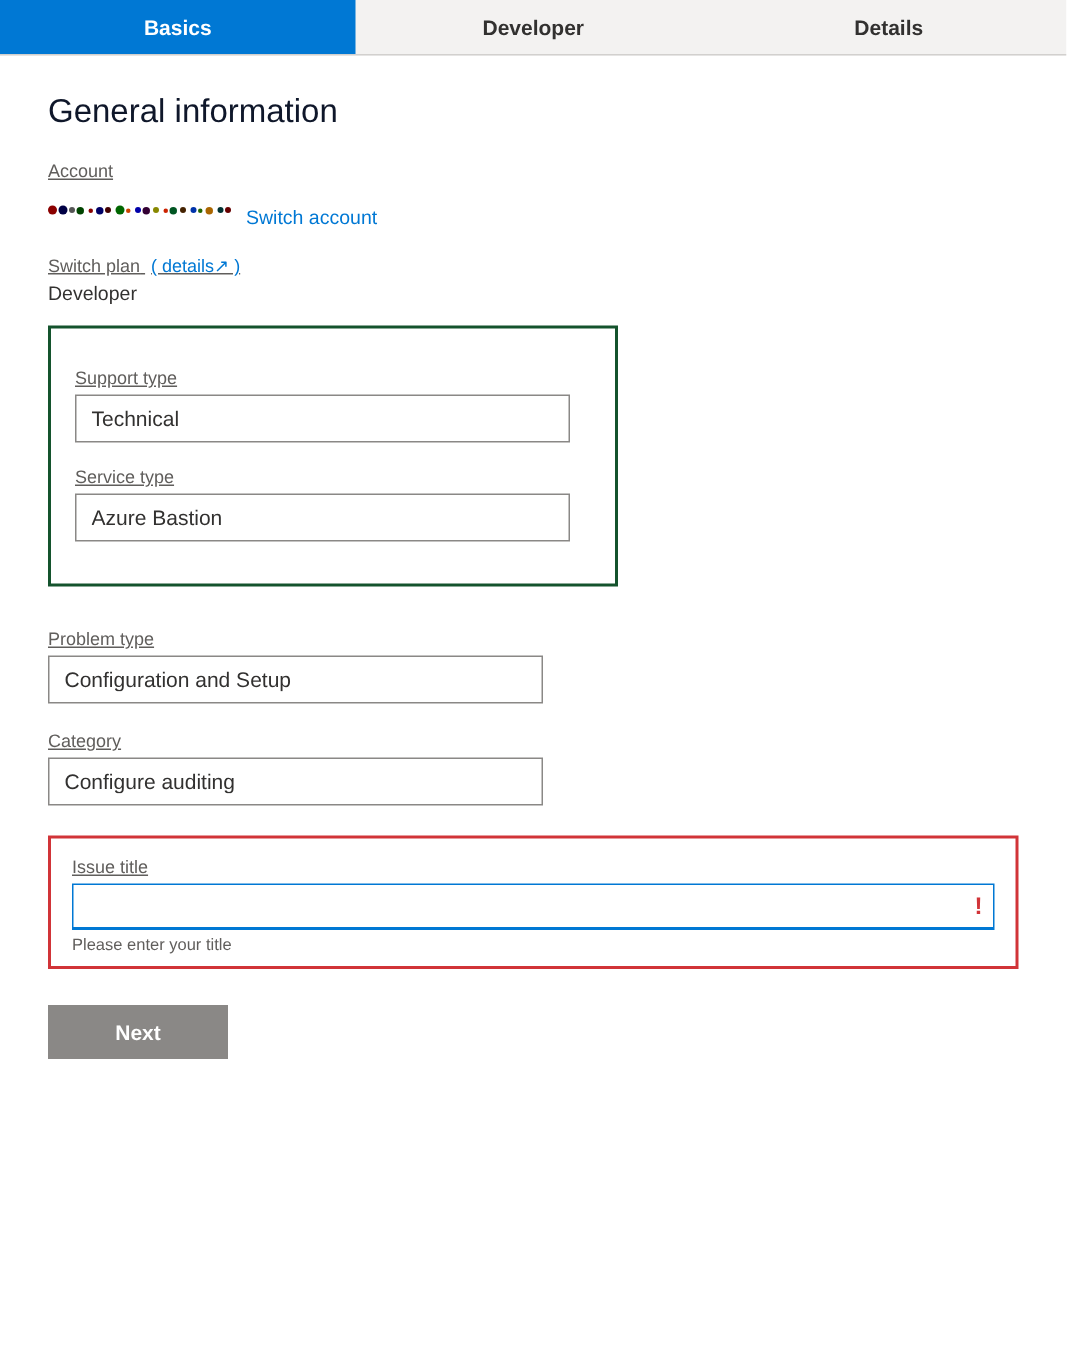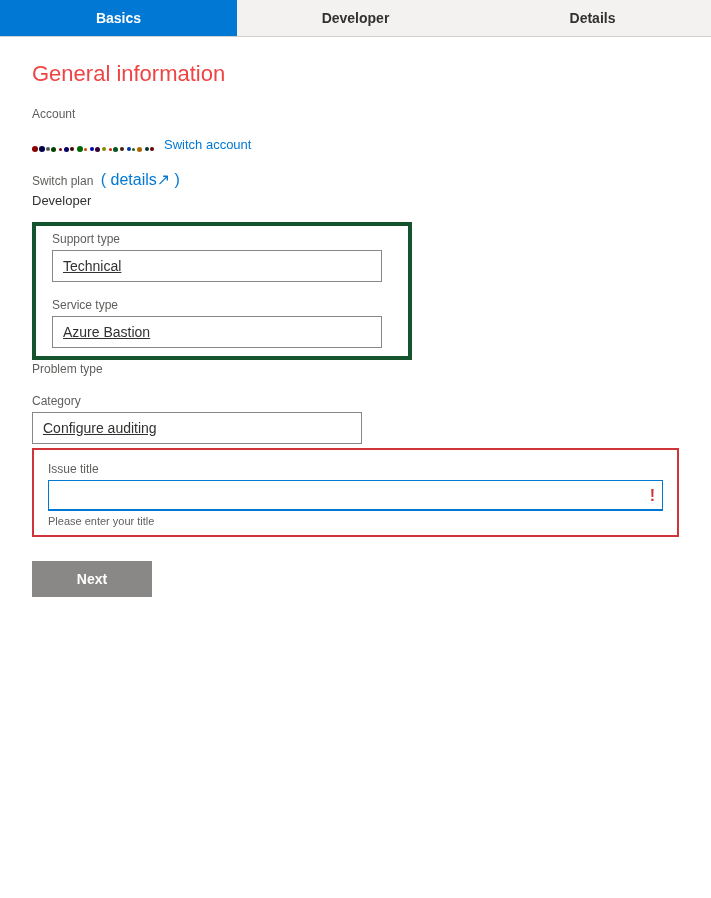--- a/index.html
+++ b/index.html
@@ -37,46 +37,47 @@
     }
 
     
     .page-content {
       padding: 24px 32px;
     }
 
     .page-title {
       font-size: 22px;
       font-weight: 300;
-      color: #ef4444;
+      color: #0f172a;
       margin-bottom: 20px;
     }
 
     
     .field-section {
       margin-bottom: 18px;
     }
 
     .field-label {
       font-size: 12px;
       color: #605e5c;
       margin-bottom: 4px;
       display: block;
+      text-decoration: underline;
     }
 
     .field-label a {
       color: #0078d4;
       text-decoration: none;
-      font-size: 16px;
+      font-size: 12px;
     }
 
     
     .account-row {
       display: flex;
-      align-items: flex-end;
+      align-items: flex-start;
       gap: 10px;
       margin-bottom: 18px;
       margin-top: 16px;
     }
 
     .switch-account-link {
       color: #0078d4;
       font-size: 13px;
       cursor: pointer;
       text-decoration: none;
@@ -104,34 +105,33 @@
       margin-bottom: 4px;
     }
     .support-plan-value {
       font-size: 13px;
       color: #323130;
       margin-bottom: 14px;
     }
 
     
     .red-border-section {
-      border: 4px solid #14532d;
-      padding: 6px 16px;
-      margin-bottom: 2px;
+      border: 2px solid #14532d;
+      padding: 26px 16px;
+      margin-bottom: 28px;
       max-width: 380px;
     }
 
     
     .narrow-input-wrap {
       max-width: 330px;
     }
 
     .narrow-input-wrap .input-field {
       max-width: 330px;
-      text-decoration: underline;
     }
 
     
     .issue-title-section {
       border: 2px solid #d13438;
       padding: 12px 14px 8px;
       margin-bottom: 18px;
     }
 
     .issue-title-input-wrap {
@@ -256,23 +256,26 @@
       <span class="field-label">Service type</span>
       <div class="narrow-input-wrap">
         <input class="input-field" type="text" readonly="" value="Azure Bastion" style="">
       </div>
     </div>
 
   </div>
 
   <div class="field-section">
     <span class="field-label">Problem type</span>
-  </div>
-
-  <div class="field-section" style="margin-bottom:4px;">
+    <div class="narrow-input-wrap">
+      <input class="input-field" type="text" readonly="" value="Configuration and Setup" style="">
+    </div>
+  </div>
+
+  <div class="field-section" style="margin-bottom:20px;">
     <span class="field-label">Category</span>
     <div class="narrow-input-wrap">
       <input class="input-field" type="text" readonly="" value="Configure auditing" style="">
     </div>
   </div>
 
   <div class="issue-title-section">
     <span class="field-label">Issue title</span>
     <div class="issue-title-input-wrap">
       <input class="issue-title-input" type="text" value="" style="">

